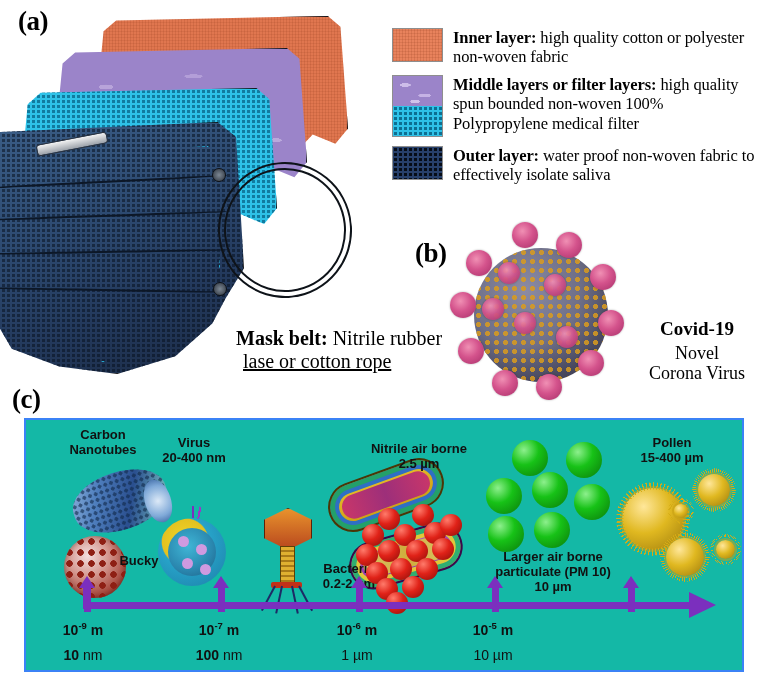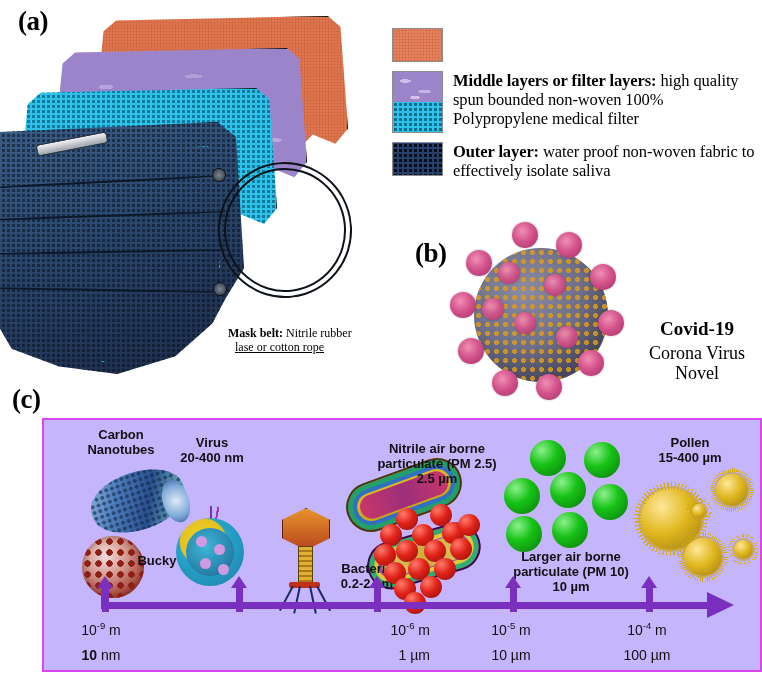--- a/index.html
+++ b/index.html
@@ -80,59 +80,59 @@
                       radial-gradient(ellipse 14px 4px at 65% 65%,#c6b3e5 45%,transparent 47%),
                       radial-gradient(ellipse 10px 4px at 45% 85%,#d1c2ea 45%,transparent 47%);}
   .sw-mid .half-bot{height:30px;background:#2ec2e8;
      background-image:radial-gradient(#0c6f92 48%,transparent 50%);background-size:5px 5px;}
   .sw-outer{height:32px;background:#27406b;
      background-image:radial-gradient(#060d18 46%,transparent 48%);background-size:5px 5px;}
   .legend-text{font-size:16.5px;line-height:1.16;letter-spacing:-.1px;}
   .legend-text b{font-weight:bold;}
 
   
-  #mask-belt-caption{position:absolute;left:228px;top:327px;width:250px;
-     font-size:12px;line-height:1.15;}
+  #mask-belt-caption{position:absolute;left:236px;top:327px;width:250px;
+     font-size:20px;line-height:1.15;}
   #mask-belt-caption b{font-weight:bold;}
   #mask-belt-caption .l2{padding-left:7px;text-decoration:underline;}
 
   
   #virus-graphic{position:absolute;left:452px;top:228px;width:178px;height:175px;}
   .virus-body{position:absolute;left:22px;top:20px;width:134px;height:134px;border-radius:50%;
      background:radial-gradient(circle at 38% 32%,#8b8ba4 0%,#6e6f88 45%,#4a4a60 72%,#2e2f41 100%);
      overflow:hidden;}
   .virus-body .dots{position:absolute;inset:0;
      background-image:radial-gradient(#d99b1e 40%,transparent 42%);background-size:9px 9px;opacity:.85;}
   .spike{position:absolute;width:26px;height:26px;border-radius:50%;
      background:radial-gradient(circle at 40% 35%,#f090b4 0%,#d4538c 45%,#a8306a 100%);
      box-shadow:0 0 2px rgba(0,0,0,.35);}
   .spike.inner{width:22px;height:22px;opacity:.92;}
   #covid-label{position:absolute;left:632px;top:318px;width:130px;text-align:center;}
   #covid-label .t1{font-size:19px;font-weight:bold;}
   #covid-label .t2{font-size:18px;line-height:1.12;margin-top:3px;}
 
   
   #size-scale-panel{position:absolute;left:24px;top:418px;width:716px;height:250px;
-     border:2px solid #d946ef;background:#c4b5fd;margin-left:18px;}
+     border:2px solid #3b82f6;background:#14b8a6;}
   .sc-label{position:absolute;font-family:"Liberation Sans",sans-serif;
      font-weight:bold;font-size:13px;line-height:1.14;text-align:center;color:#111;}
   
   #scale-axis{position:absolute;left:57px;top:178px;width:648px;height:14px;}
   #scale-axis .bar{position:absolute;left:0;top:4px;width:612px;height:7px;background:#7b2fbe;}
   #scale-axis .cap{position:absolute;left:0;top:-12px;width:7px;height:16px;background:#7b2fbe;}
   #scale-axis .head{position:absolute;left:606px;top:-6px;width:0;height:0;
      border-top:13px solid transparent;border-bottom:13px solid transparent;
      border-left:27px solid #7b2fbe;}
   .tick-arrow{position:absolute;width:7px;height:26px;background:#7b2fbe;bottom:0;}
   .tick-arrow::before{content:"";position:absolute;left:-5px;top:-10px;width:0;height:0;
      border-left:8.5px solid transparent;border-right:8.5px solid transparent;
      border-bottom:12px solid #7b2fbe;}
   .axis-tick-label{position:absolute;font-family:"Liberation Sans",sans-serif;
      font-size:14px;text-align:center;width:110px;color:#111;}
-  .axis-tick-label .exp-line{font-weight:normal;}
+  .axis-tick-label .exp-line{font-weight:bold;}
   .axis-tick-label .exp-line sup{font-size:9.5px;}
   .axis-tick-label .unit-line{margin-top:9px;}
   .axis-tick-label .unit-line b{font-weight:bold;}
 
   
   .cnt{position:absolute;left:46px;top:52px;width:96px;height:58px;}
   .cnt .tube{position:absolute;width:100%;height:100%;
      border-radius:50% / 46%;
      background:linear-gradient(115deg,#93b6dd 0%,#4f7fbe 28%,#2a4f8f 60%,#87d4c9 100%);
      transform:rotate(-18deg);overflow:hidden;}
@@ -221,20 +221,23 @@
                 clip-path:polygon(0 0,100% 0,100% 100%,0 100%);"></div>
     <div class="earloop" style="left:224px;top:158px;width:118px;height:120px;transform:rotate(-6deg);"></div>
   </div>
 
   <div id="mask-legend">
 
     <div class="legend-row">
       <div class="swatch">
         <div class="sw-inner"></div>
       </div>
+      <div class="legend-text">
+        <b>Inner layer:</b><span> high quality cotton or polyester non-woven fabric</span>
+      </div>
     </div>
 
     <div class="legend-row">
       <div class="swatch sw-mid">
         <div class="half-top"></div>
           <div class="half-bot"></div>
       </div>
       <div class="legend-text">
         <b>Middle layers or filter layers:</b><span> high quality spun bounded non-woven 100% Polypropylene medical filter</span>
       </div>
@@ -272,22 +275,22 @@
     <div class="spike inner" style="left:46px;top:34px;"></div>
     <div class="spike inner" style="left:92px;top:46px;"></div>
     <div class="spike inner" style="left:62px;top:84px;"></div>
     <div class="spike inner" style="left:104px;top:98px;"></div>
     <div class="spike inner" style="left:30px;top:70px;"></div>
   </div>
 
   <div id="covid-label">
     <div class="t1">Covid-19</div>
     <div class="t2">
+      <div>Novel</div>
       <div>Corona Virus</div>
-      <div>Novel</div>
     </div>
   </div>
 
   <div id="size-scale-panel">
 
     <div class="cnt">
       <div class="tube">
           <div class="mesh"></div>
         </div>
       <div class="mouth"></div>
@@ -332,21 +335,20 @@
     <div class="bact bact2">
         <div class="cyto"></div>
       </div>
     <div class="sc-label" style="left:268px;top:142px;width:110px;">
       <div>Bacteria</div>
       <div>0.2-2 µm</div>
     </div>
 
     <div class="sc-label" style="left:318px;top:22px;width:150px;">
       <div>Nitrile air borne</div>
-      <div>particulate (PM 2.5)</div>
       <div>2.5 µm</div>
     </div>
     <div>
       <div class="pm-red" style="left:352px;top:88px;"></div>
       <div class="pm-red" style="left:386px;top:84px;"></div>
       <div class="pm-red" style="left:336px;top:104px;"></div>
       <div class="pm-red" style="left:368px;top:104px;"></div>
       <div class="pm-red" style="left:398px;top:102px;"></div>
       <div class="pm-red" style="left:414px;top:94px;"></div>
       <div class="pm-red" style="left:330px;top:124px;"></div>
@@ -396,27 +398,27 @@
       <div class="tick-arrow" style="left:135px;"></div>
       <div class="tick-arrow" style="left:273px;"></div>
       <div class="tick-arrow" style="left:409px;"></div>
       <div class="tick-arrow" style="left:545px;"></div>
     </div>
 
     <div class="axis-tick-label" style="left:2px;top:200px;">
       <div class="exp-line"><span>10</span><sup>-9</sup><span> m</span></div>
       <div class="unit-line"><b>10</b><span> nm</span></div>
     </div>
-    <div class="axis-tick-label" style="left:276px;top:200px;text-align:right;">
+    <div class="axis-tick-label" style="left:138px;top:200px;">
+      <div class="exp-line"><span>10</span><sup>-7</sup><span> m</span></div>
+      <div class="unit-line"><b>100</b><span> nm</span></div>
+    </div>
+    <div class="axis-tick-label" style="left:276px;top:200px;">
       <div class="exp-line"><span>10</span><sup>-6</sup><span> m</span></div>
       <div class="unit-line"><span>1</span><span> µm</span></div>
     </div>
     <div class="axis-tick-label" style="left:412px;top:200px;">
       <div class="exp-line"><span>10</span><sup>-5</sup><span> m</span></div>
       <div class="unit-line"><span>10</span><span> µm</span></div>
     </div>
-    <div class="axis-tick-label" style="left:548px;top:200px;">
-      <div class="exp-line"><span>10</span><sup>-4</sup><span> m</span></div>
-      <div class="unit-line"><span>100</span><span> µm</span></div>
-    </div>
 
   </div>
 </div>
 
 </body></html>

